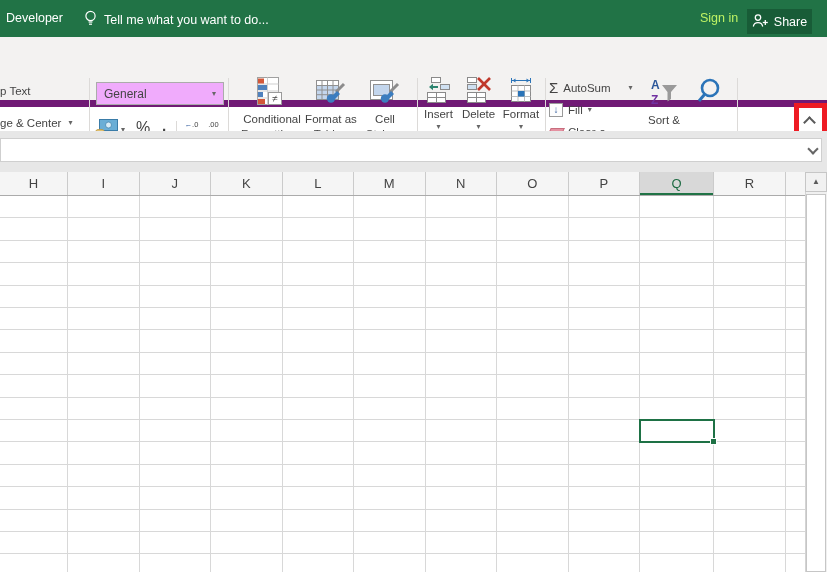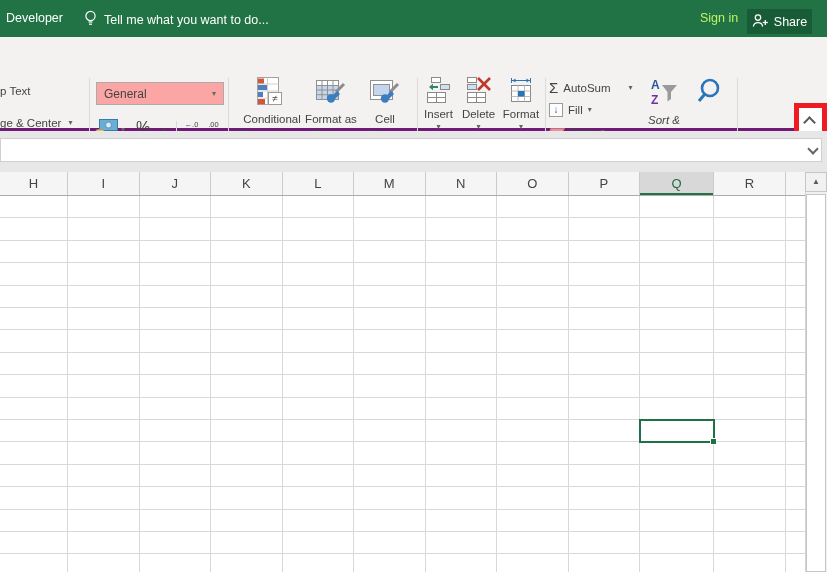--- a/index.html
+++ b/index.html
@@ -13,34 +13,34 @@
 
   
   .titlebar{ left:0; top:0; width:827px; height:37px; background:#217346; }
   .tab-dev{ left:6px; top:11px; color:#fff; font-size:12.5px; }
   .tellme{ left:84px; top:10px; color:#fff; font-size:12.5px; display:flex; align-items:center; gap:7px; }
   .signin{ left:700px; top:11px; color:#bef264; font-size:12.5px; }
   .share-btn{ left:747px; top:9px; width:65px; height:25px; background:#185c37; color:#fff;
     display:flex; align-items:center; justify-content:center; gap:5px; font-size:12.5px; }
 
   
-  .ribbon{ left:0; top:37px; width:827px; height:94px; background:#f3f2f1; border-bottom:3px solid #701a75; }
+  .ribbon{ left:0; top:37px; width:827px; height:70px; background:#f3f2f1; border-bottom:7px solid #701a75; }
   .rdiv{ width:1px; top:41px; height:85px; background:#dcdad8; }
   .grp-label{ font-size:11px; color:#666; text-align:center; top:112px; }
   .launcher{ width:10px; height:10px; top:114px; }
   .caret{ font-size:8px; color:#666; line-height:1; }
   .rlabel{ font-size:11.5px; color:#444; }
   .two-line{ text-align:center; line-height:14.5px; font-size:11.5px; color:#444; }
 
   
   .wraptext{ left:0; top:48px; }
   .mergec{ left:0; top:80px; display:flex; align-items:center; gap:7px; }
 
   
-  .numfmt{ left:96px; top:45px; width:128px; height:23px; background:#fca5a5; border:1px solid #ababab;
+  .numfmt{ left:96px; top:45px; width:128px; height:23px; background:#f0abfc; border:1px solid #ababab;
     display:flex; align-items:center; justify-content:space-between; padding:0 7px; font-size:12px; }
   .acctbtn{ left:95px; top:82px; display:flex; align-items:center; gap:3px; }
   .pctbtn{ left:132px; top:82px; width:22px; height:24px; font-size:16px; text-align:center; }
   .commabtn{ left:156px; top:80px; width:16px; height:24px; font-size:15px; font-weight:bold; text-align:center; }
   .vsep{ left:176px; top:84px; width:1px; height:20px; background:#dcdad8; }
   .decbtn{ top:83px; width:21px; height:22px; font-size:7.5px; line-height:9px; text-align:center; color:#444; }
   .decbtn .arr{ color:#2b579a; }
 
   
   .bigbtn{ top:40px; height:70px; display:flex; flex-direction:column; align-items:center; }
@@ -303,21 +303,21 @@
     </div>
 
     <div class="abs bigbtn" style="left:642px; width:44px;">
       <span>
         <svg width="30" height="32" viewBox="0 0 30 32">
           <text x="2" y="12" font-size="12" font-weight="bold" fill="#2b579a">A</text>
           <text x="2" y="27" font-size="12" font-weight="bold" fill="#7030a0">Z</text>
           <path d="M13 8 h15 l-6 7 v7 l-3.5 2.5 v-9.5 z" fill="#9a9a9a"></path>
         </svg>
       </span>
-      <div class="two-line" style="margin-top:4px;font-style:italic;">
+      <div class="two-line" style="margin-top:4px;">
         <div>Sort &amp;</div>
         <div><span>Filter</span> <span class="caret">▾</span></div>
       </div>
     </div>
 
     <div class="abs bigbtn" style="left:687px; width:44px;gap:20px;">
       <span>
         <svg width="26" height="32" viewBox="0 0 26 32">
           <circle cx="14" cy="11" r="8" fill="none" stroke="#2b74b8" stroke-width="2.6"></circle>
           <line x1="8.5" y1="17.5" x2="3" y2="24" stroke="#2b74b8" stroke-width="3"></line>

